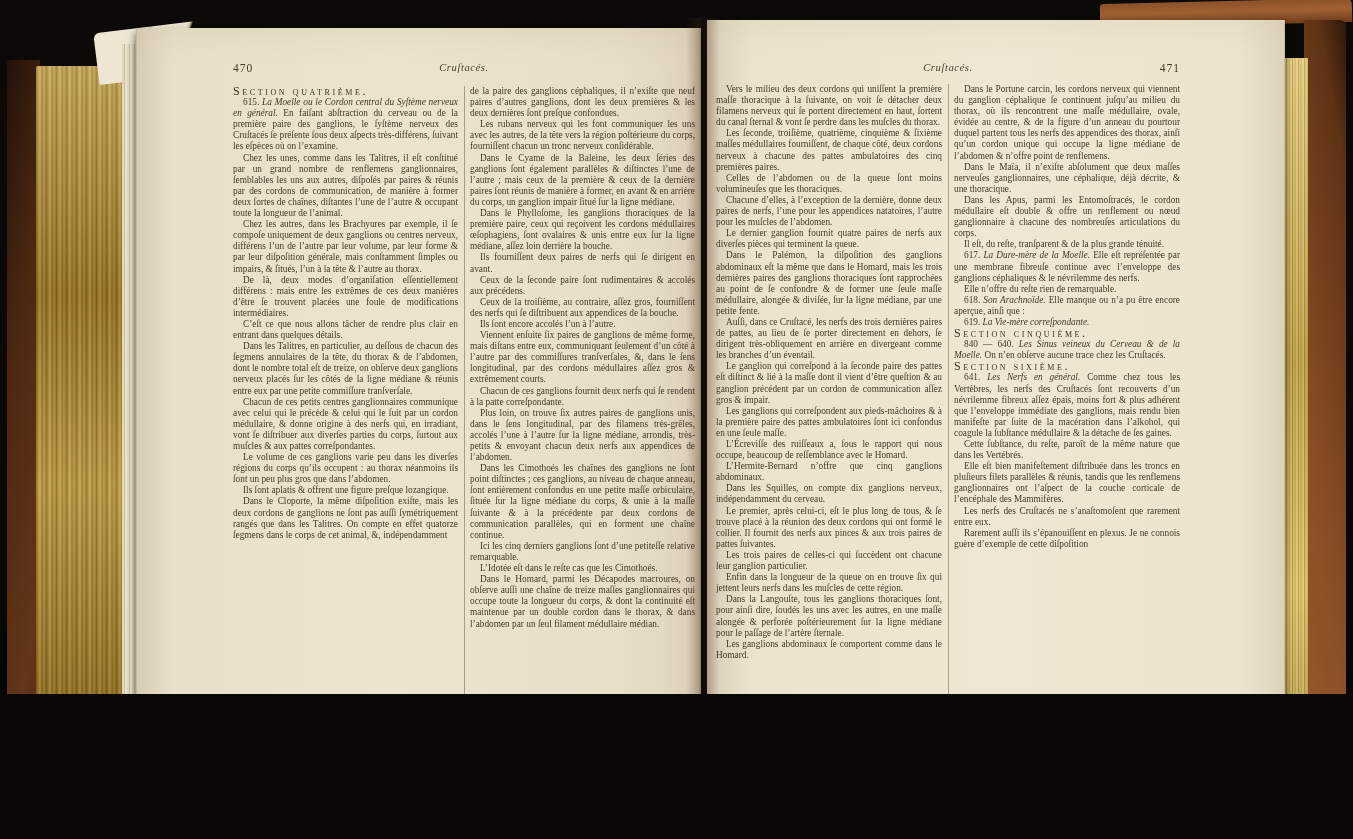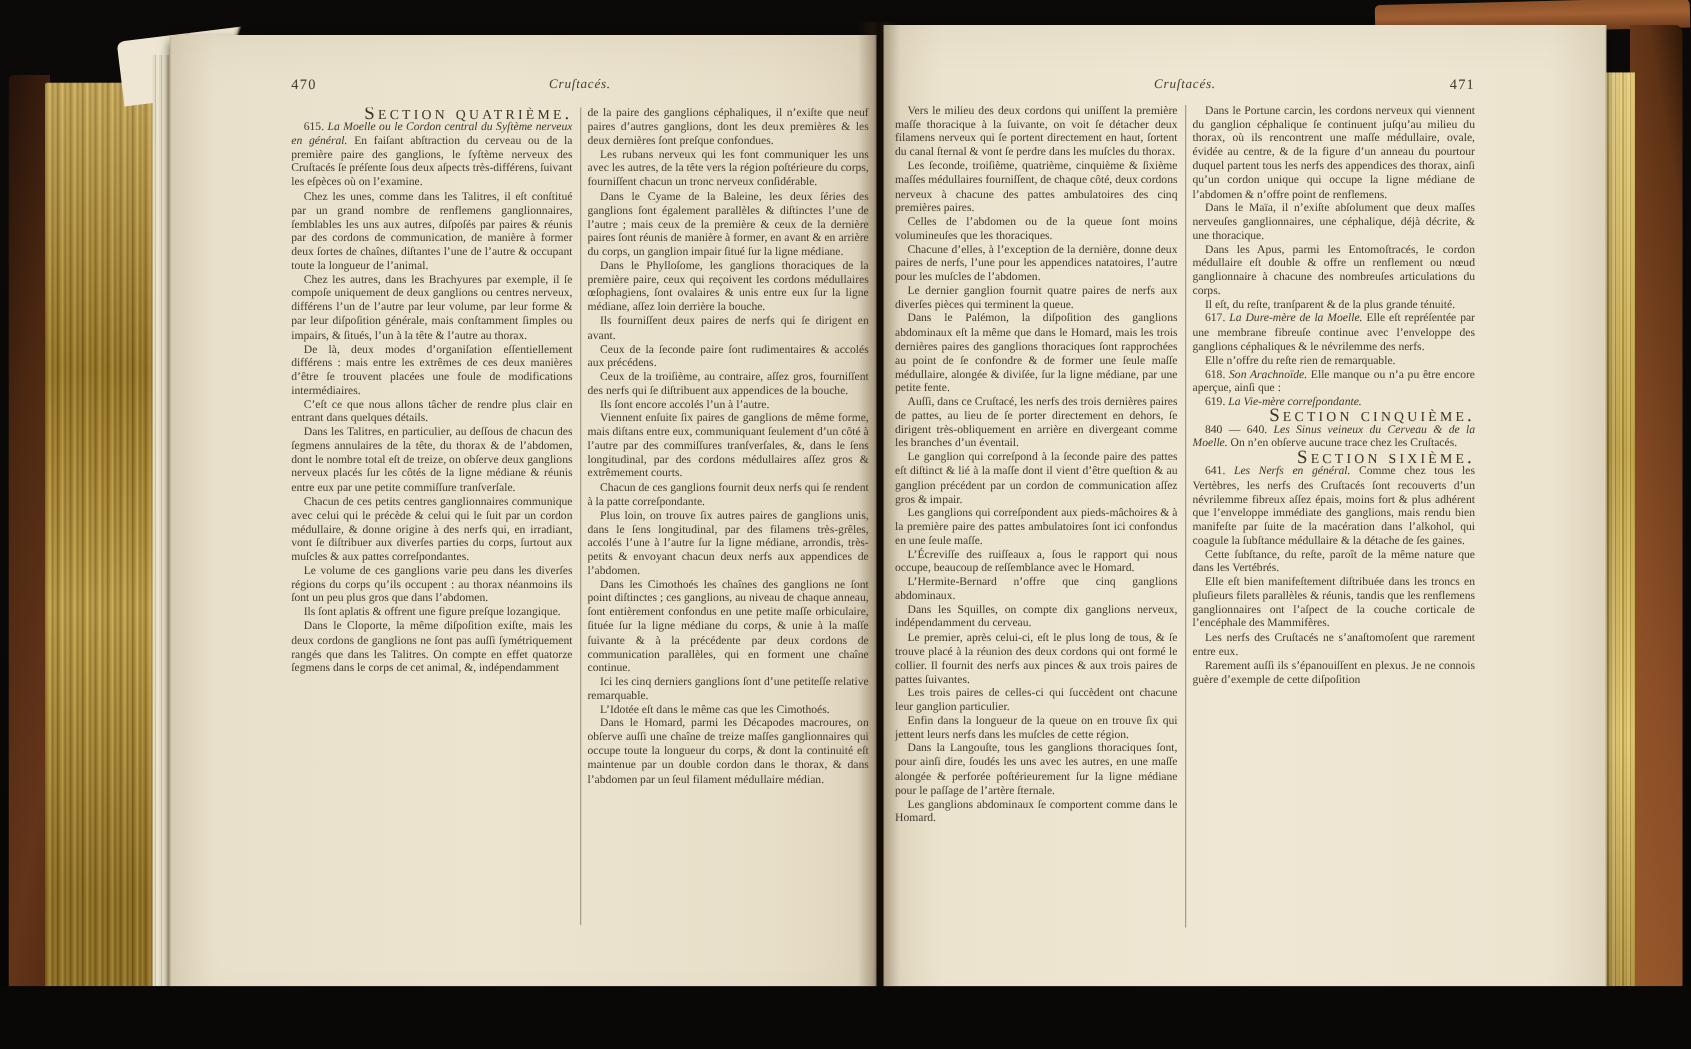--- a/index.html
+++ b/index.html
@@ -1,16 +1,16 @@
 <!DOCTYPE html>
 <html><head>
 <meta charset="utf-8">
 <style>
   html,body{margin:0;padding:0;background:#090807;}
-  .scene{position:relative;width:1353px;height:789px;overflow:hidden;
+  .scene{position:relative;width:1353px;height:694px;overflow:hidden;
          background:linear-gradient(180deg,#0b0a08 0%,#0a0907 60%,#070605 100%);
          font-family:"Liberation Serif",serif;}
   
   .board-left{position:absolute;left:7px;top:60px;width:33px;height:774px;
 
     background:linear-gradient(100deg,#24120a 0%,#4c2811 35%,#63351a 75%,#53290f 100%);
     border-radius:4px 0 0 8px;}
   .gilt-left{position:absolute;left:36px;top:66px;width:88px;height:764px;
     background:
       linear-gradient(180deg,rgba(255,240,190,.25),rgba(90,60,10,.25) 30%,rgba(255,235,170,.15) 55%,rgba(80,55,10,.3) 85%),
@@ -57,22 +57,22 @@
   .cols{position:absolute;display:flex;}
   .page-left .cols{top:58px;left:96px;right:6px;bottom:72px;}
   .page-right .cols{top:64px;left:9px;right:104px;bottom:76px;}
   .col{flex:1 1 0;overflow:hidden;font-size:9.3px;line-height:11.1px;text-align:justify;
     color:#42382a;}
   .colrule{width:0;border-left:1px solid #968b73;margin:0 5px 0 6px;opacity:.8;}
   .col p{margin:0;}
   .p-para{text-indent:10px;}
   .p-cont{text-indent:0;}
   .p-art{text-indent:10px;margin-top:4px;}
-  .p-section{text-align:right;text-indent:0;font-variant:small-caps;letter-spacing:2.6px;
-    font-size:15px;margin:7px 0 6px;color:#3c3325;}
+  .p-section{text-align:left;text-indent:0;font-variant:small-caps;letter-spacing:2.6px;
+    font-size:12px;margin:7px 0 6px;color:#3c3325;}
   .art-num{font-style:normal;}
   .art-title{font-style:italic;margin-top:32px;}
 </style>
 </head>
 <body>
 
 <div class="scene">
 
   <div class="board-left"></div>
   <div class="gilt-left"></div>
@@ -110,21 +110,21 @@
           <p class="p-para">Dans le Phylloſome, les ganglions thoraciques de la première paire, ceux qui reçoivent les cordons médullaires œſophagiens, ſont ovalaires &amp; unis entre eux ſur la ligne médiane, aſſez loin derrière la bouche.</p>
           <p class="p-para">Ils fourniſſent deux paires de nerfs qui ſe dirigent en avant.</p>
           <p class="p-para">Ceux de la ſeconde paire ſont rudimentaires &amp; accolés aux précédens.</p>
           <p class="p-para">Ceux de la troiſième, au contraire, aſſez gros, fourniſſent des nerfs qui ſe diſtribuent aux appendices de la bouche.</p>
           <p class="p-para">Ils ſont encore accolés l’un à l’autre.</p>
           <p class="p-para">Viennent enſuite ſix paires de ganglions de même forme, mais diſtans entre eux, communiquant ſeulement d’un côté à l’autre par des commiſſures tranſverſales, &amp;, dans le ſens longitudinal, par des cordons médullaires aſſez gros &amp; extrêmement courts.</p>
           <p class="p-para">Chacun de ces ganglions fournit deux nerfs qui ſe rendent à la patte correſpondante.</p>
           <p class="p-para">Plus loin, on trouve ſix autres paires de ganglions unis, dans le ſens longitudinal, par des filamens très-grêles, accolés l’une à l’autre ſur la ligne médiane, arrondis, très-petits &amp; envoyant chacun deux nerfs aux appendices de l’abdomen.</p>
           <p class="p-para">Dans les Cimothoés les chaînes des ganglions ne ſont point diſtinctes ; ces ganglions, au niveau de chaque anneau, ſont entièrement confondus en une petite maſſe orbiculaire, ſituée ſur la ligne médiane du corps, &amp; unie à la maſſe ſuivante &amp; à la précédente par deux cordons de communication parallèles, qui en forment une chaîne continue.</p>
           <p class="p-para">Ici les cinq derniers ganglions ſont d’une petiteſſe relative remarquable.</p>
-          <p class="p-para">L’Idotée eſt dans le même cas que les Cimothoés.</p>
+          <p class="p-para">L’Idotée eſt dans le reſte cas que les Cimothoés.</p>
           <p class="p-para">Dans le Homard, parmi les Décapodes macroures, on obſerve auſſi une chaîne de treize maſſes ganglionnaires qui occupe toute la longueur du corps, &amp; dont la continuité eſt maintenue par un double cordon dans le thorax, &amp; dans l’abdomen par un ſeul filament médullaire médian.</p>
         </div>
     </div>
   </div>
 
   <div class="page page-right">
     <div class="page-head">
       <span class="running-head">Cruſtacés.</span>
       <span class="folio folio-right">471</span>
     </div>

